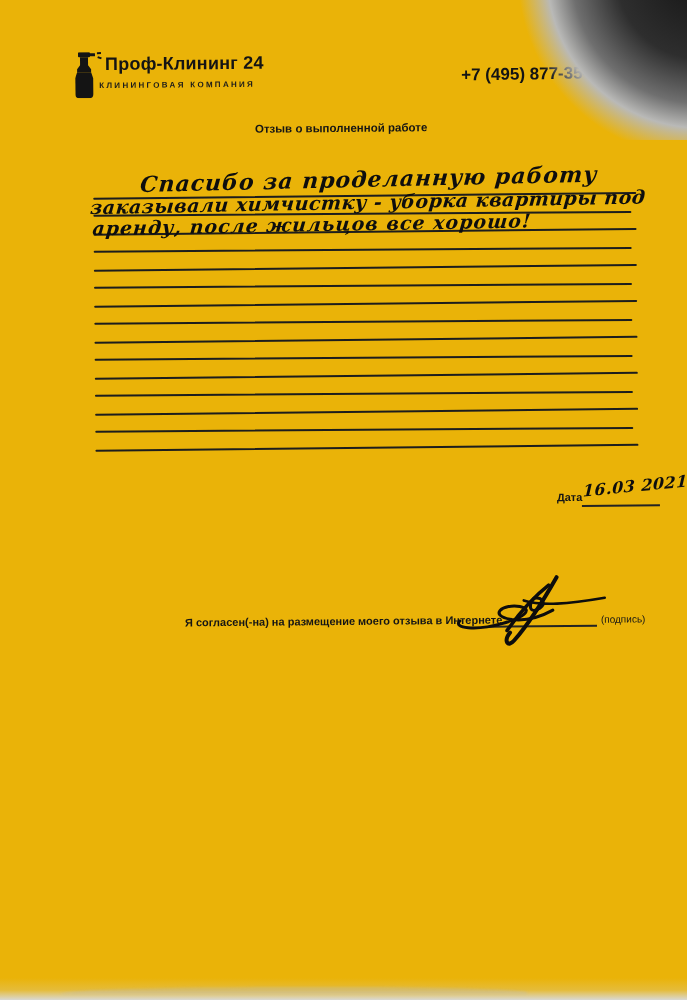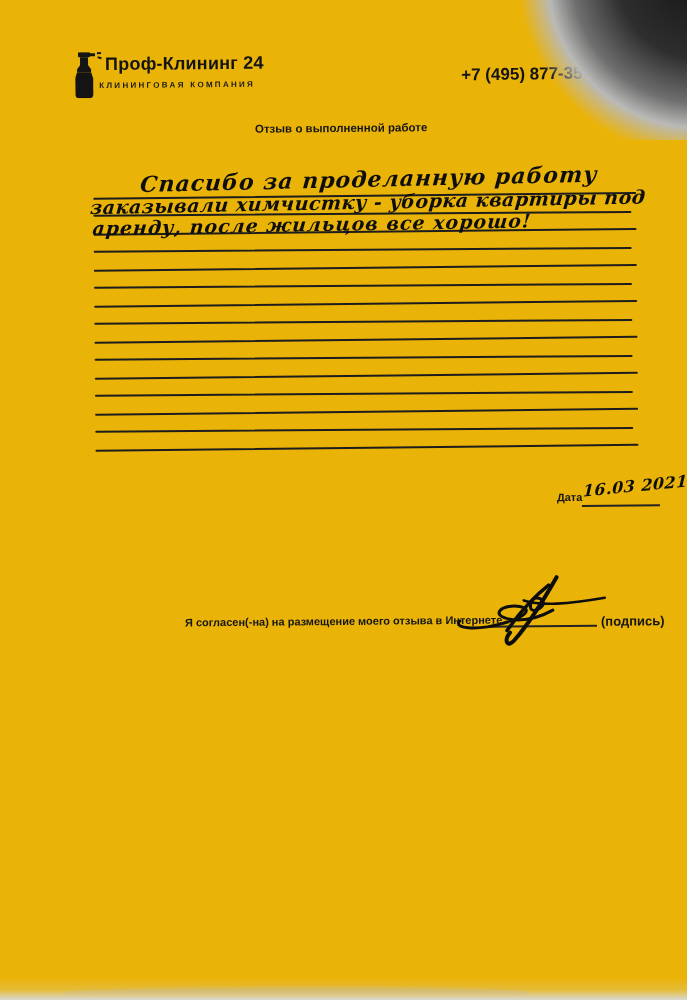--- a/index.html
+++ b/index.html
@@ -87,21 +87,21 @@
   .date-value {
     position: absolute; left: 28px; top: 1px;
     font-family: "DejaVu Serif", serif; font-style: italic; font-weight: bold;
     font-size: 16px; white-space: nowrap; color: #0e0e0e;
     transform: rotate(-5deg) skewX(-8deg); letter-spacing: 0.5px;
   }
   
   .consent-row { position: absolute; left: 0; top: 598px; width: 687px; height: 60px; }
   .consent-label { position: absolute; left: 183px; top: 17px; font-size: 11px; font-weight: bold; color: #151515; white-space: nowrap; }
   .sig-line { position: absolute; left: 487px; top: 29px; width: 108px; height: 1.6px; background: #232323; }
-  .sig-caption { position: absolute; left: 599px; top: 18px; font-size: 13px; font-weight: bold; color: #151515; white-space: nowrap; }
+  .sig-caption { position: absolute; left: 599px; top: 18px; font-size: 10px; font-weight: normal; color: #151515; white-space: nowrap; }
   .signature-svg { position: absolute; left: 448px; top: -26px; width: 165px; height: 78px; }
 </style>
 </head>
 <body>
 
 <div class="photo">
 
   <div class="paper">
 
     <div class="logo-block">

